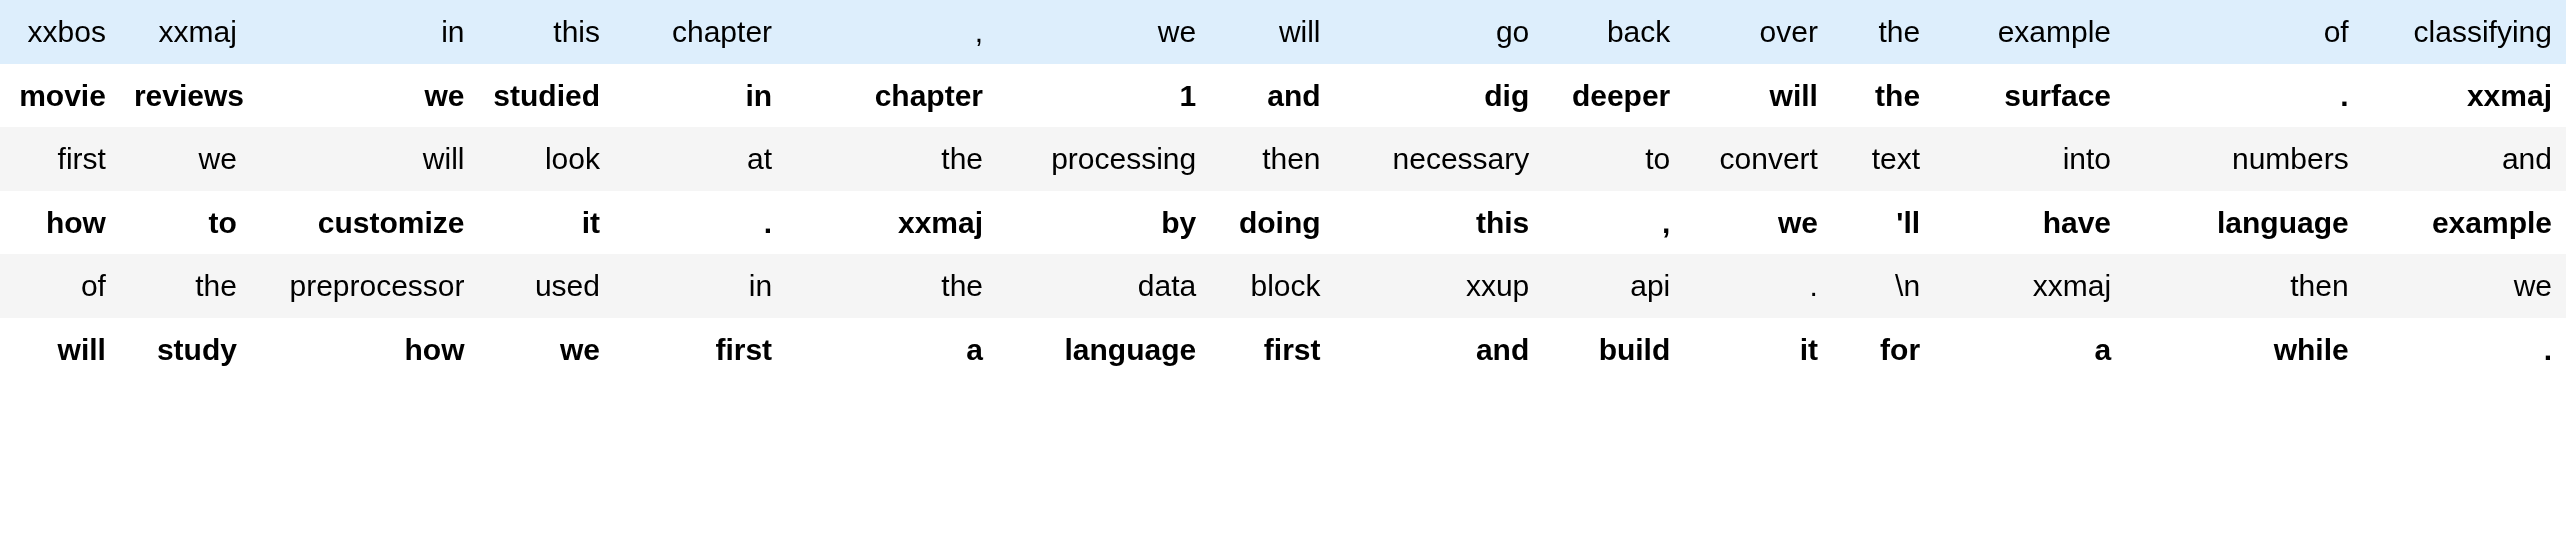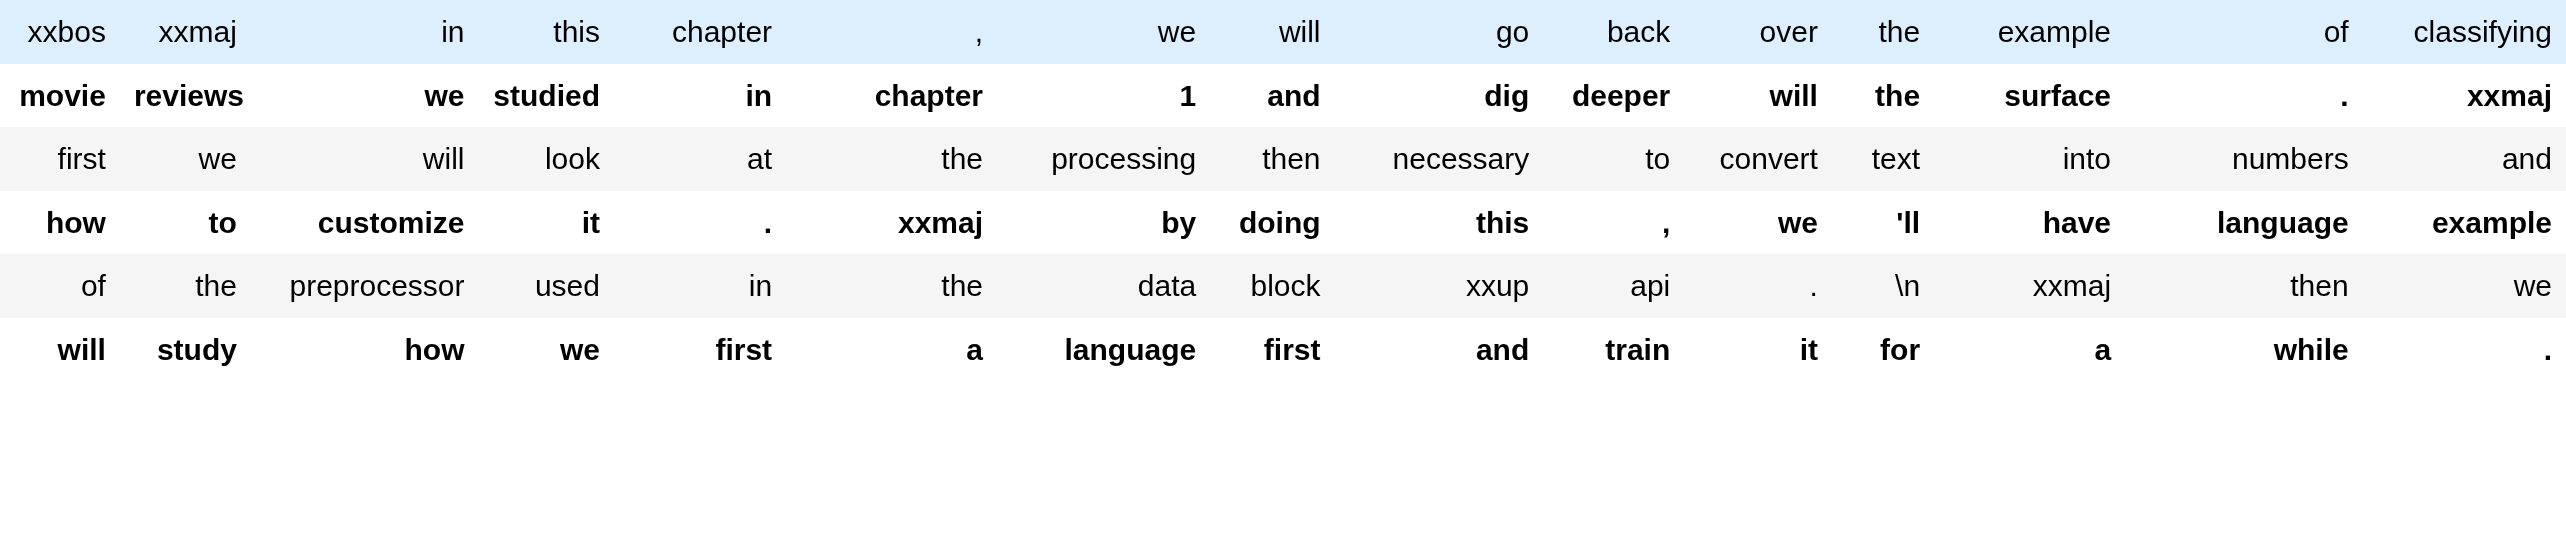--- a/index.html
+++ b/index.html
@@ -181,21 +181,21 @@
       <tr class="row-plain">
         <td>will</td>
         <td>study</td>
         <td>how</td>
         <td>we</td>
         <td>first</td>
         <td>a</td>
         <td>language</td>
         <td>first</td>
         <td>and</td>
-        <td>train</td>
+        <td>build</td>
         <td>it</td>
         <td>for</td>
         <td>a</td>
         <td>while</td>
         <td>.</td>
       </tr>
 
     </tbody>
   </table>
 </div>

